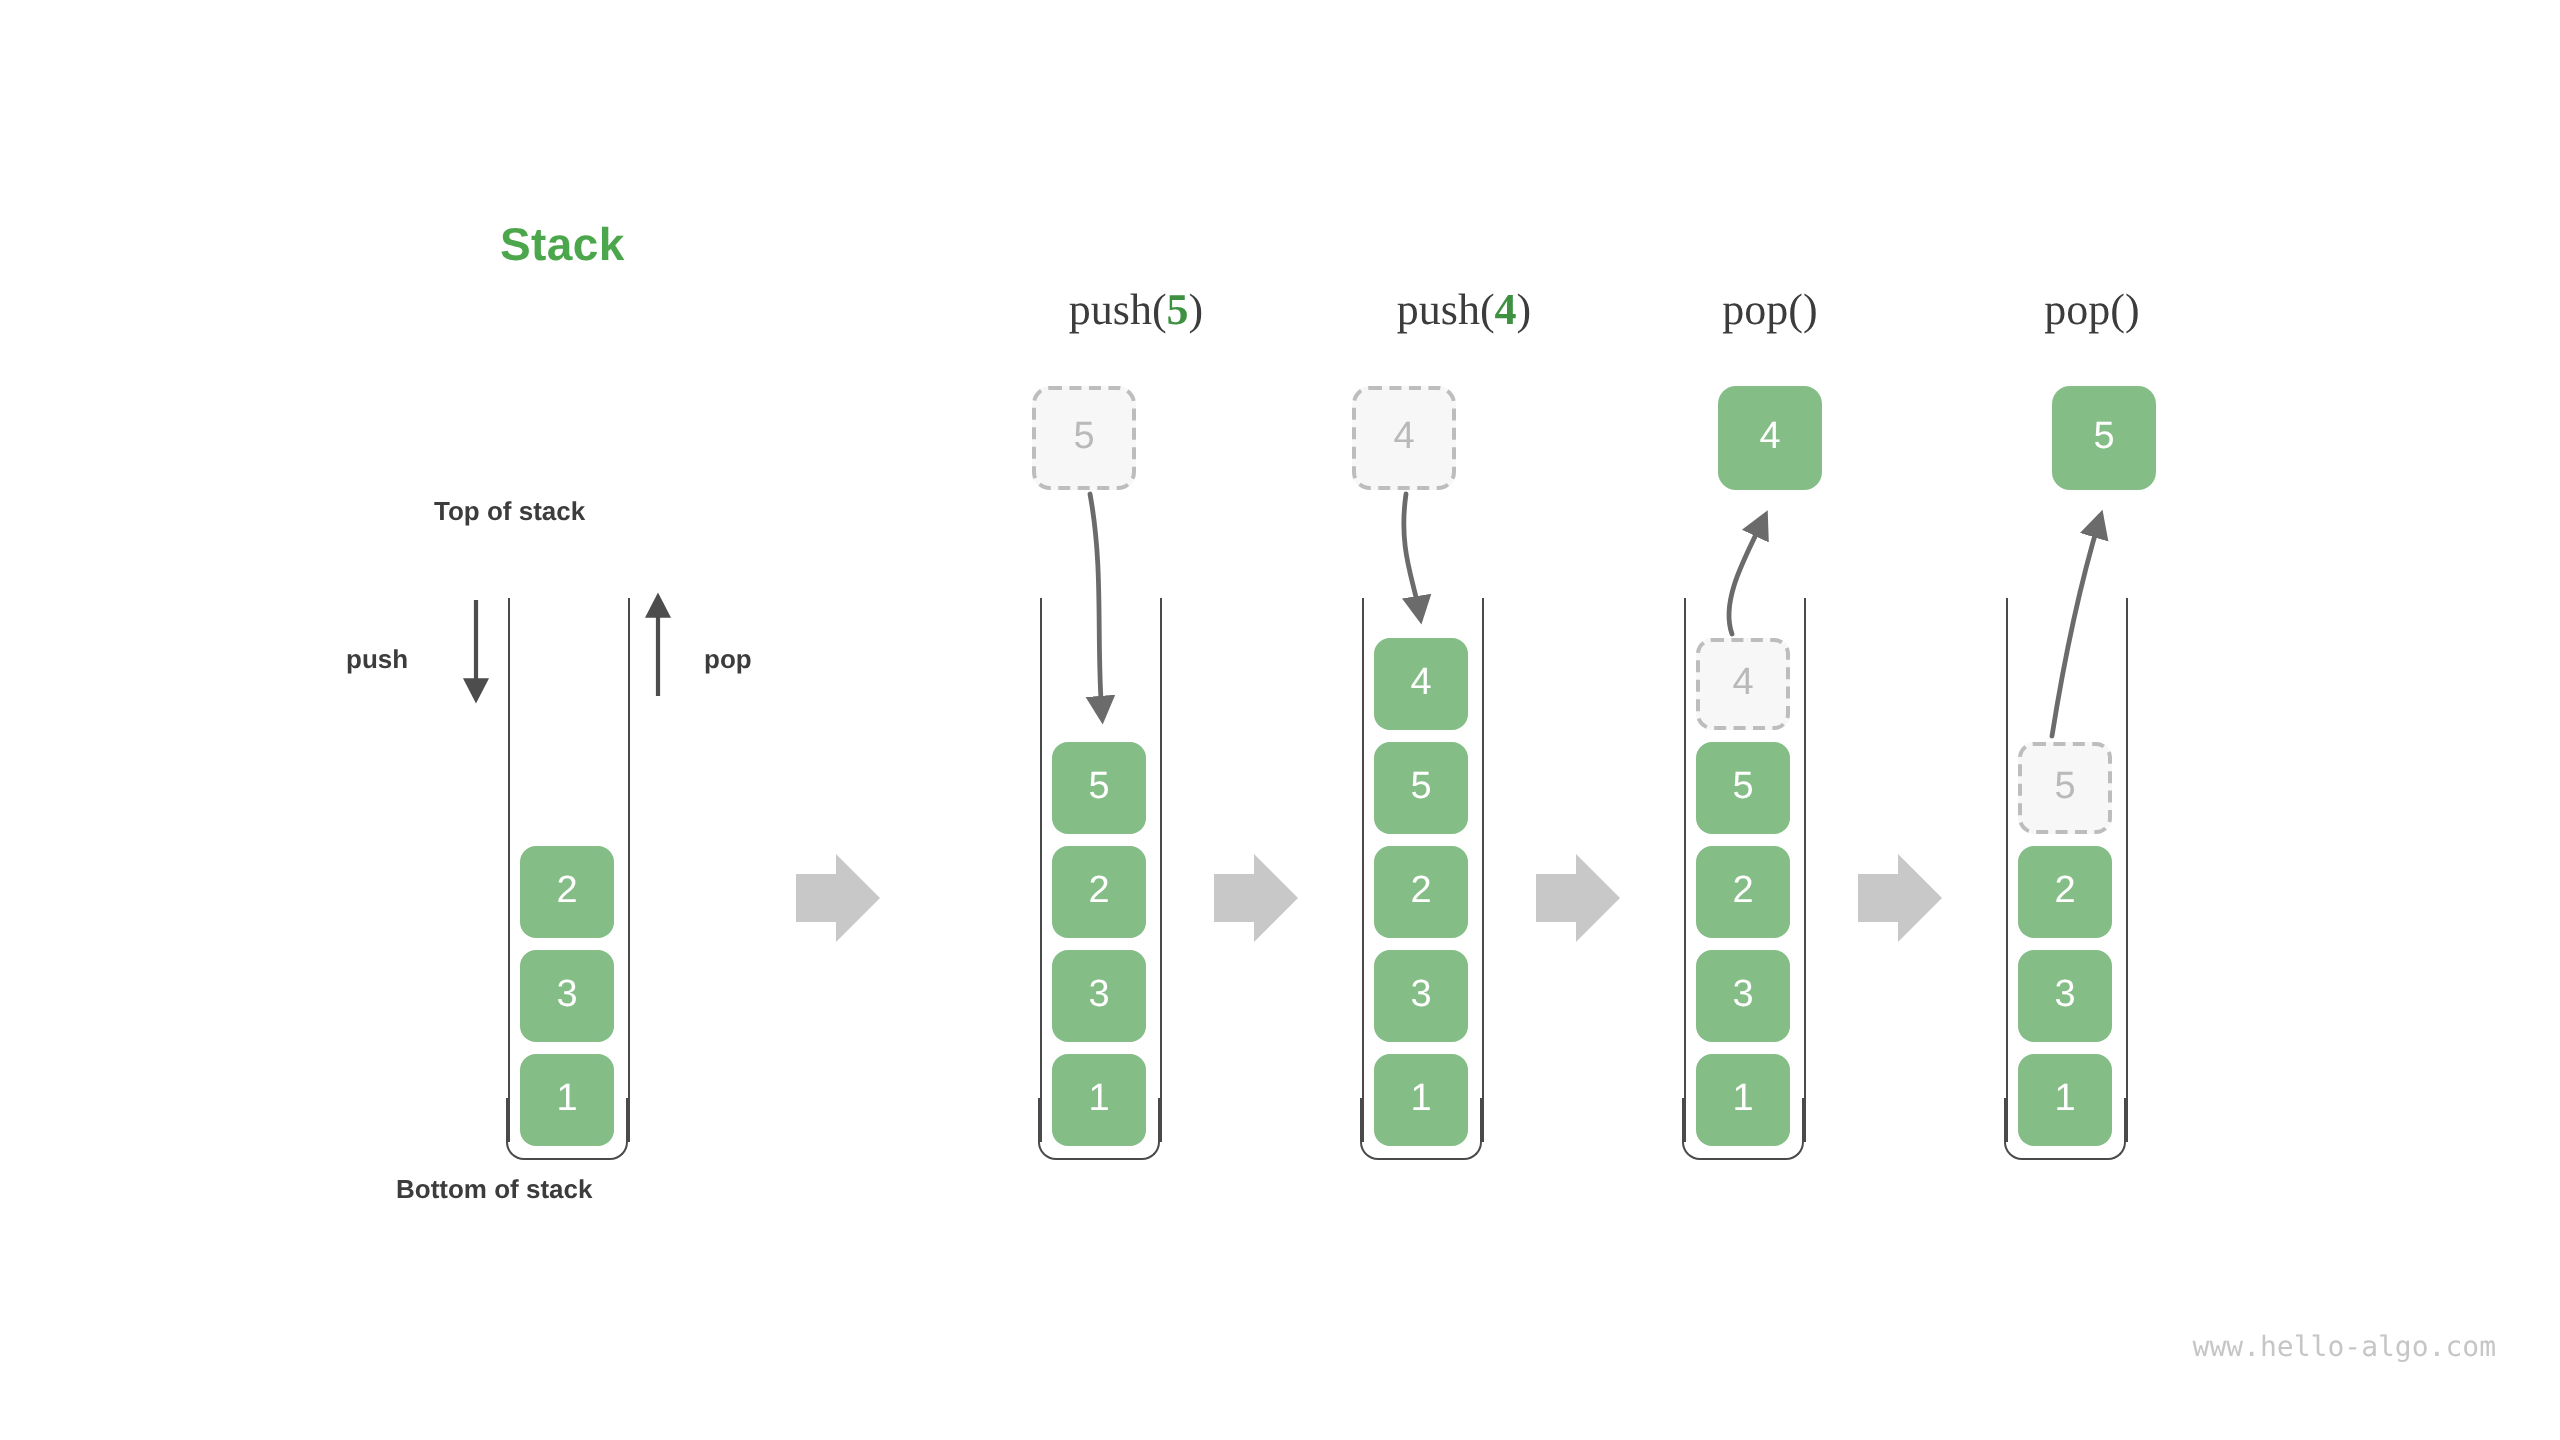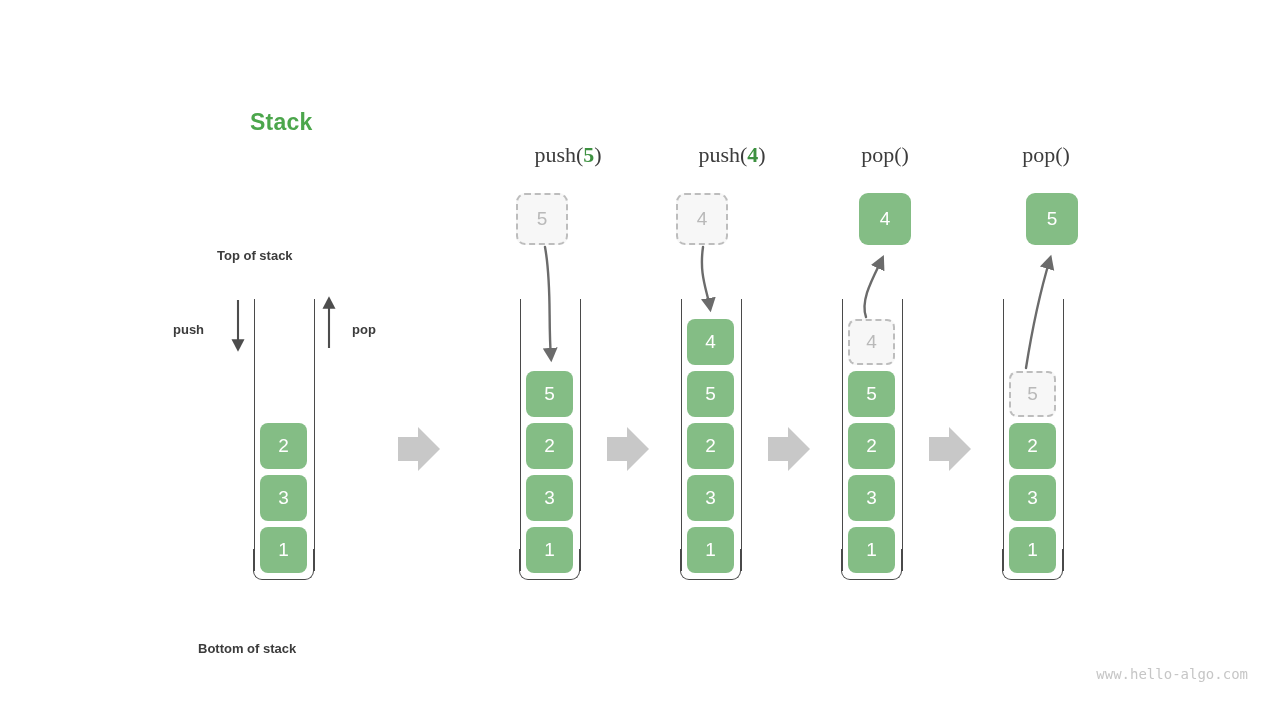--- a/index.html
+++ b/index.html
@@ -37,21 +37,21 @@
 
   
   .annot {
     position: absolute;
     font-size: 13px;
     font-weight: bold;
     color: #3c3c3c;
     white-space: nowrap;
   }
   .annot-top    { left: 217px; top: 248px; }
-  .annot-bottom { left: 198px; top: 641px; text-align: center; }
+  .annot-bottom { left: 198px; top: 587px; text-align: center; }
   .annot-push   { left: 173px; top: 322px; }
   .annot-pop    { left: 340px; top: 322px; margin-left: 12px; }
 
   
   .op-label {
     position: absolute;
     top: 142px;
     font-family: Liberation Serif, serif;
     font-size: 22px;
     color: #3c3c3c;

